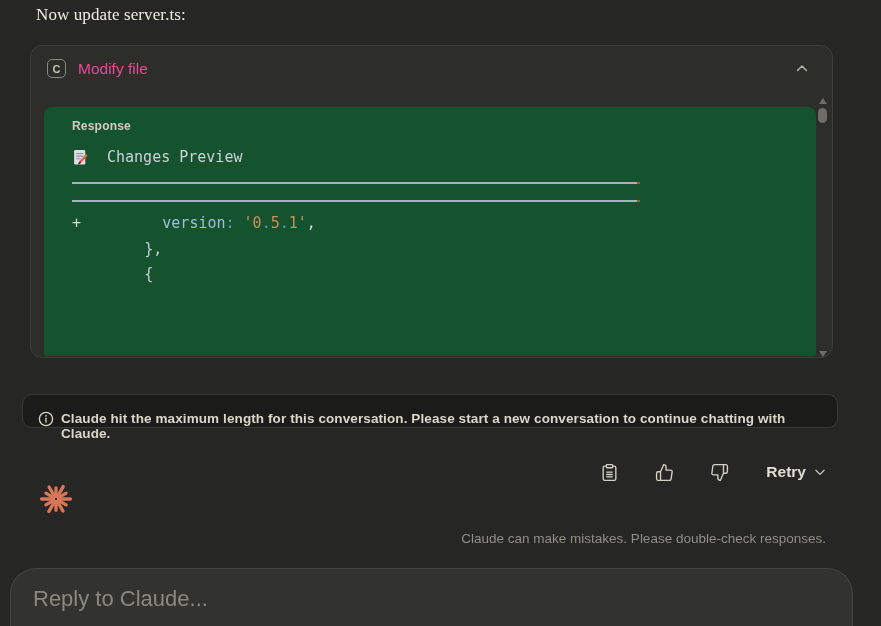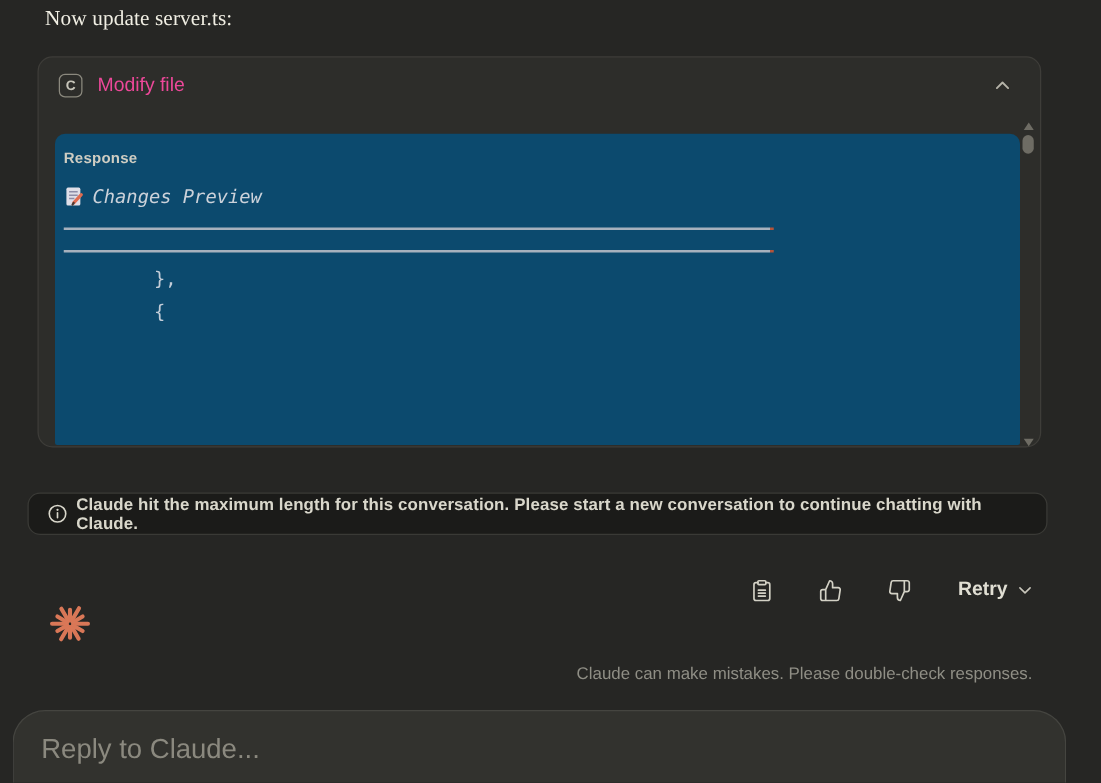--- a/index.html
+++ b/index.html
@@ -31,25 +31,25 @@
     width:19px; height:19px; border:1.5px solid #8b897e; border-radius:5px;
     color:#c6c4b9; font-size:11px; font-weight:700;
     display:flex; align-items:center; justify-content:center;
   }
   .tool-title { font-size:15.5px; font-weight:500; color:#ec4899; }
   .chev-up { margin-left:auto; display:flex; align-items:center; padding-right:5px; }
 
   
   .code-panel {
     position:absolute; left:13px; top:61px; width:772px; height:249px;
-    background:#0c4a6e; border-radius:8px 8px 2px 2px;
-    padding:12px 7px; overflow:hidden;
+    background:#14532d; border-radius:8px 8px 2px 2px;
+    padding:12px 28px; overflow:hidden;
   }
   .response-label { font-size:12px; font-weight:700; color:#cfcdc2; letter-spacing:.2px; }
-  .preview-row { margin-top:15px; display:flex; align-items:center; gap:6px;font-style:italic; }
+  .preview-row { margin-top:15px; display:flex; align-items:center; gap:18px; }
   .preview-title, .file-line, .code-line {
     font-family:"DejaVu Sans Mono", "Liberation Mono", monospace;
     font-size:15px; color:#ccd2da; white-space:pre;
   }
   .md-hr {
     position:relative; margin-top:16px; width:565px; height:2px; background:#a7b1bd;
   }
   .md-hr::after {
     content:""; position:absolute; right:-3px; top:0; width:3px; height:2px; background:#b5543a;
   }
@@ -68,21 +68,21 @@
     border-left:4.5px solid transparent; border-right:4.5px solid transparent; }
   .sb-up { top:2px; border-bottom:6px solid #6e6c64; }
   .sb-down { bottom:2px; border-top:6px solid #6e6c64; }
   .sb-thumb { position:absolute; left:0; top:12px; width:9px; height:15px;
     background:#6e6c64; border-radius:4.5px; }
 
   
   .notice {
     position:absolute; left:22px; top:394px; width:816px; height:31px;
     background:#1b1b19; border:1px solid #3a3a36; border-radius:10px;
-    display:flex; align-items:center; gap:7px; padding:16px 15px;
+    display:flex; align-items:flex-start; gap:7px; padding:16px 15px;
     font-size:13.5px; font-weight:600; color:#d9d7cb; letter-spacing:.1px;
   }
   .notice svg { flex:none; }
 
   
   .actions {
     position:absolute; top:461px; right:54px;
     display:flex; align-items:center; gap:33px;
   }
   .icon-btn { width:22px; height:22px; display:flex; align-items:center;
@@ -137,20 +137,21 @@
           <line x1="4" y1="9.2" x2="8" y2="9.2" stroke="#8e8ea8" stroke-width="1.1"></line>
           <path d="M7.5 12.5 L13.2 6.3" stroke="#e06c50" stroke-width="2.4" stroke-linecap="round"></path>
           <path d="M6.6 13.8 L7.5 12.5" stroke="#4a3b35" stroke-width="1.6" stroke-linecap="round"></path>
         </svg>
       </span>
       <span class="preview-title">Changes Preview</span>
     </div>
     <div class="md-hr"></div>
     <div class="md-hr"></div>
     <div class="diff-block">
+        <div class="code-line"><span class="tok-plain">+         </span><span class="tok-prop">version</span><span class="tok-punct">:</span><span class="tok-plain"> </span><span class="tok-str">'0</span><span class="tok-punct">.</span><span class="tok-str">5</span><span class="tok-punct">.</span><span class="tok-str">1'</span><span class="tok-plain">,</span></div>
         <div class="code-line"><span class="tok-brace">        },</span></div>
         <div class="code-line"><span class="tok-brace">        {</span></div>
       </div>
   </div>
 
   <div class="sb">
     <div class="sb-up"></div>
     <div class="sb-thumb"></div>
     <div class="sb-down"></div>
   </div>

